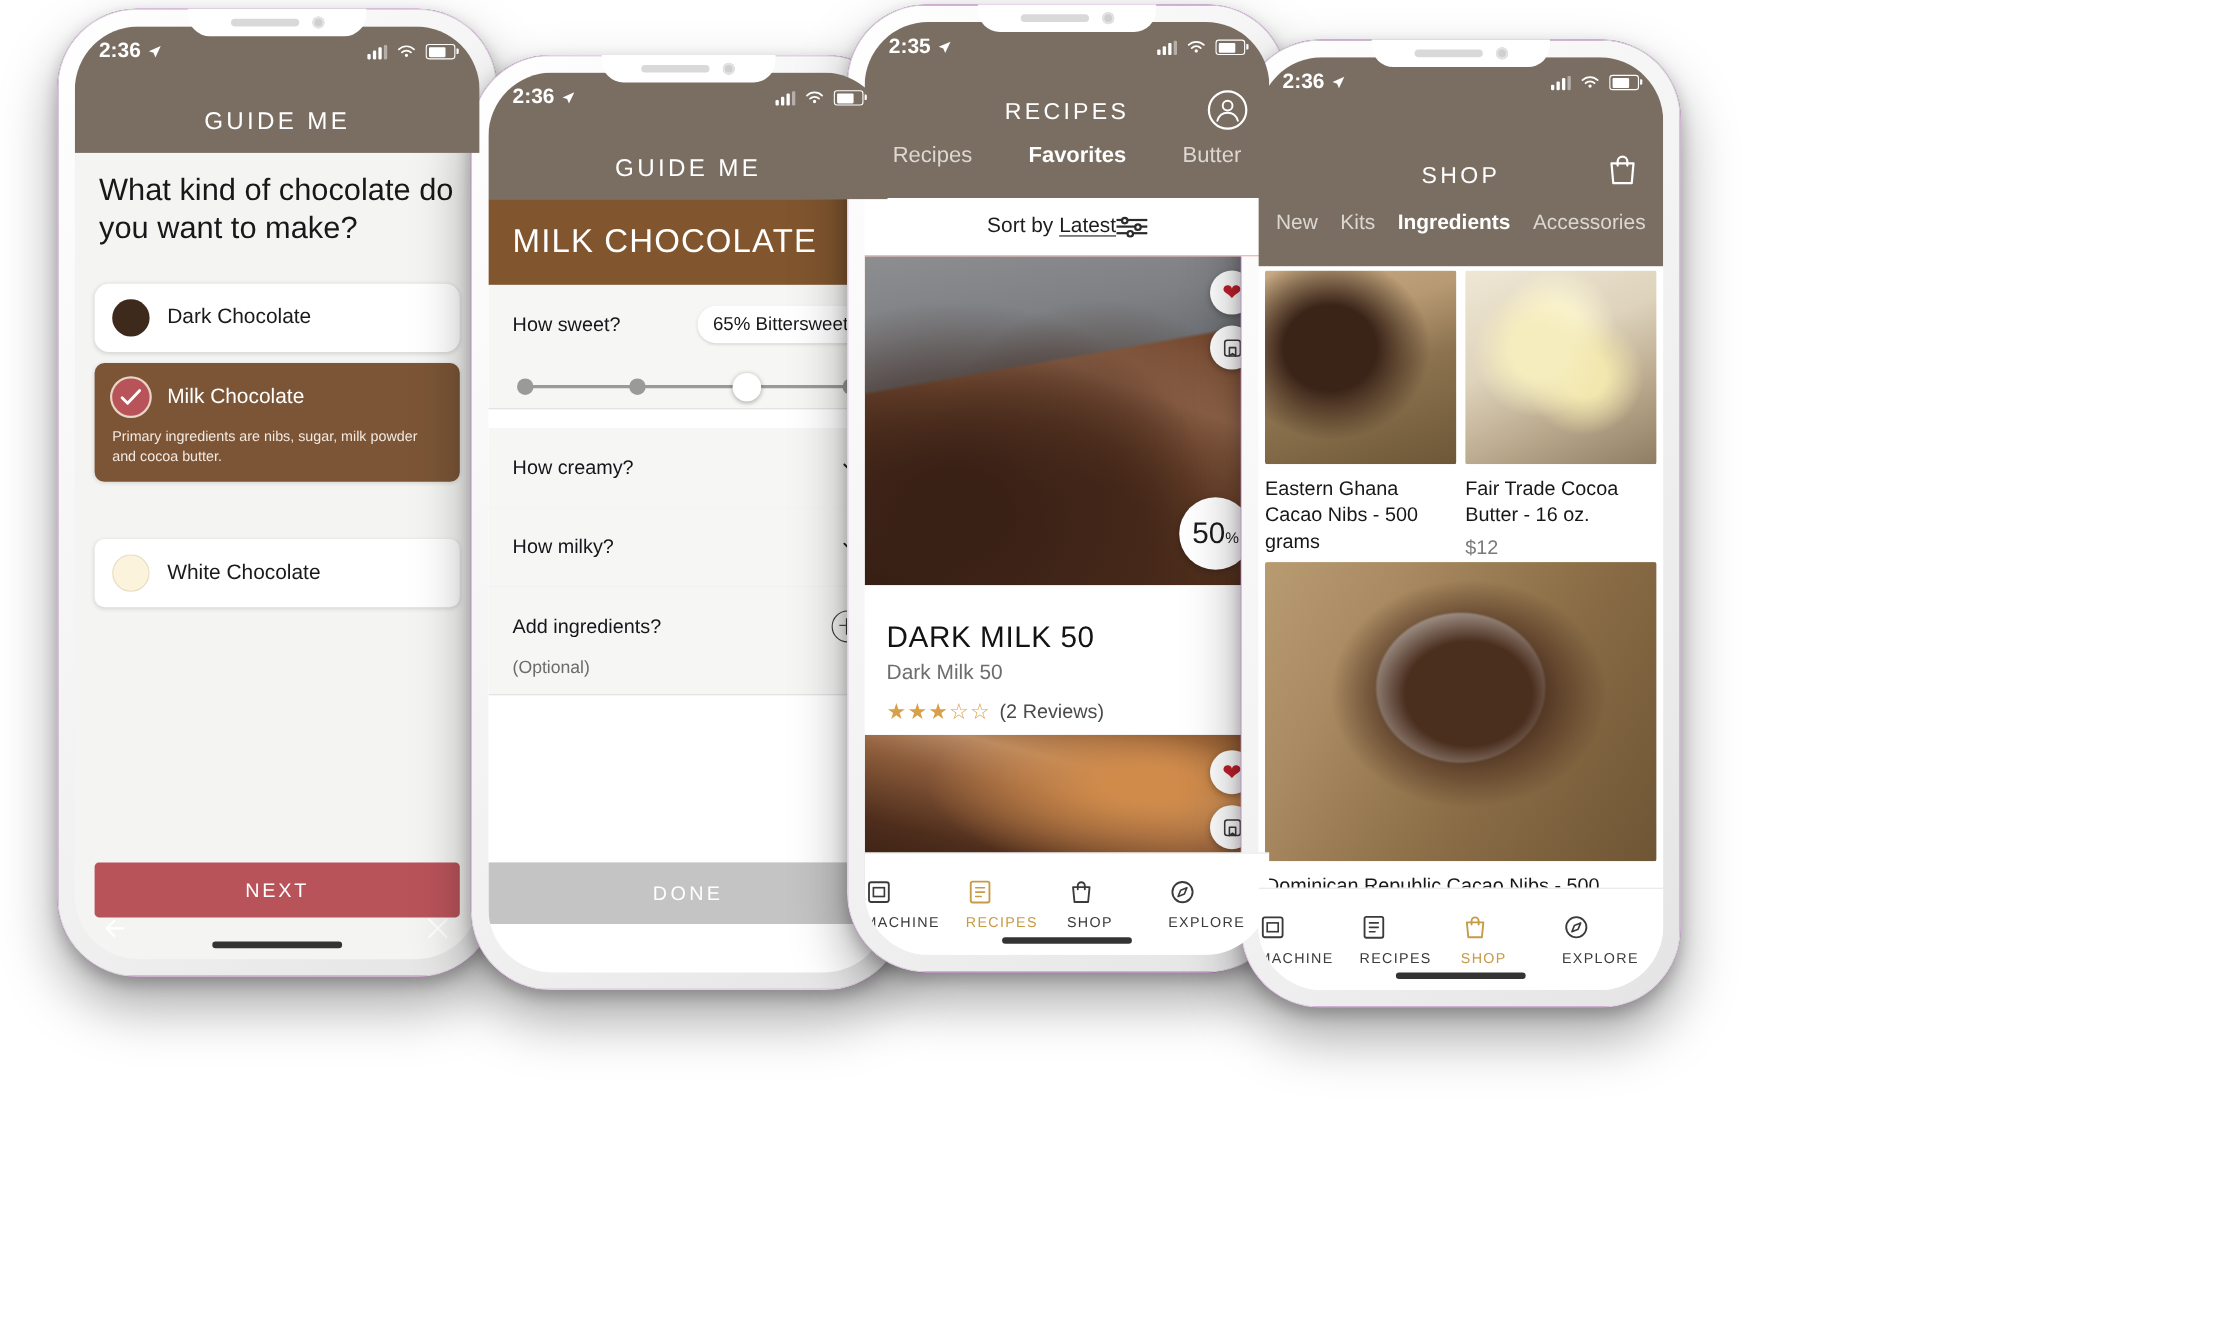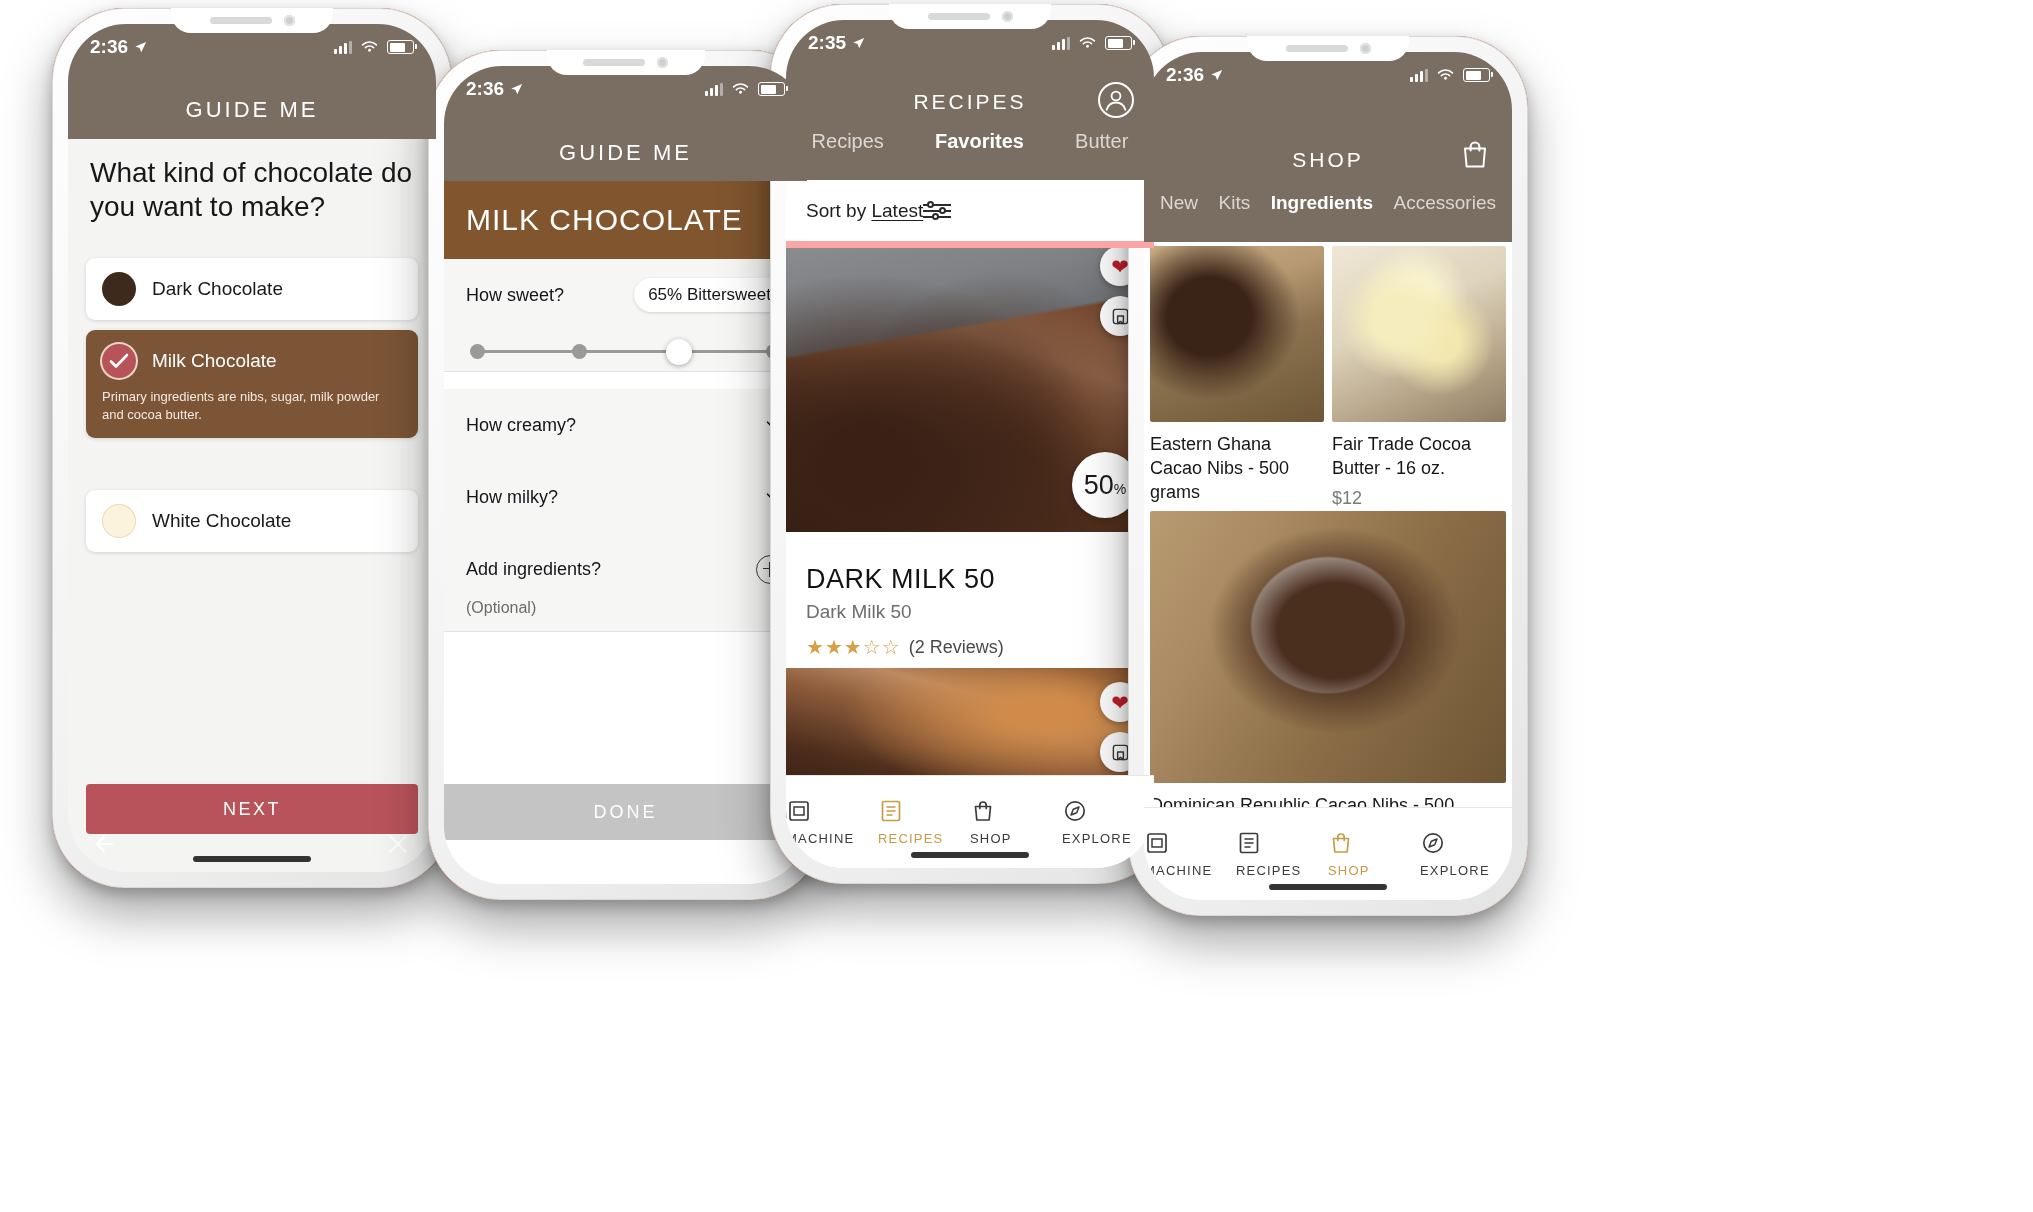--- a/index.html
+++ b/index.html
@@ -1,21 +1,21 @@
 <!DOCTYPE html>
 <html><head>
 <meta charset="utf-8">
 <style>
   html,body{margin:0;padding:0;background:#ffffff;}
   body{width:2033px;height:1212px;overflow:hidden;font-family:"Liberation Sans",sans-serif;position:relative;}
 
   .stage{position:absolute;left:0;top:0;width:2033px;height:1212px;}
 
   
-  .phone{position:absolute;border-radius:72px;background:#c2410c;
+  .phone{position:absolute;border-radius:72px;background:#a21caf;
          box-shadow:0 26px 50px rgba(0,0,0,.35), 0 6px 14px rgba(0,0,0,.22);}
   .phone .bezel{position:absolute;inset:0;border-radius:72px;
          background:linear-gradient(125deg,#ffffff 0%,#f4f4f4 45%,#e4e4e4 100%);
          border:1px solid #d8d8d8;}
   .screen{position:absolute;overflow:hidden;background:#f4f4f3;}
   .notch{position:absolute;top:0;left:50%;transform:translateX(-50%);
          background:#fff;border-bottom-left-radius:20px;border-bottom-right-radius:20px;z-index:40;
          display:flex;align-items:center;justify-content:center;gap:12px;}
   .speaker{width:62px;height:7px;border-radius:4px;background:#d9d9d9;}
   .camera{width:11px;height:11px;border-radius:50%;background:#cfcfcf;box-shadow:inset 0 0 0 2px #e3e3e3;}
@@ -98,23 +98,23 @@
   #p3{left:770px;top:4px;width:400px;height:880px;}
   #p3 .screen{left:16px;top:16px;width:368px;height:848px;border-radius:58px;background:#fff;}
   #p3 .notch{width:162px;height:25px;}
   #p3 .homebar{width:118px;}
   .r-nav{position:absolute;top:0;left:0;right:0;height:160px;background:#7a6e63;z-index:10;}
   .avatar{position:absolute;right:20px;top:62px;width:36px;height:36px;border-radius:50%;
           border:2px solid #fff;box-sizing:border-box;}
   .seg{position:absolute;left:0;right:0;top:110px;display:flex;justify-content:space-around;
        align-items:center;color:#ded8d2;font-size:20px;}
   .seg .on{color:#fff;font-weight:700;}
-  .sortbar{position:absolute;top:160px;left:0;right:0;height:68px;background:#fff;
-           display:flex;align-items:center;justify-content:flex-start;padding:0 20px;
-           box-sizing:border-box;border-bottom:7px solid #fca5a5;z-index:9;}
+  .sortbar{position:absolute;top:160px;left:0;right:0;height:53px;background:#fff;
+           display:flex;align-items:center;justify-content:center;padding:0 20px;
+           box-sizing:border-box;border-bottom:1px solid #fca5a5;z-index:9;}
   .sortbar .txt{font-size:19px;color:#1d1d1f;}
   .sortbar u{text-underline-offset:3px;}
   .filt{display:flex;flex-direction:column;gap:4px;width:28px;}
   .filt span{display:block;height:2px;background:#2a2a2a;position:relative;}
   .filt span::after{content:"";position:absolute;top:-2.5px;width:7px;height:7px;border-radius:50%;
                     background:#fff;border:2px solid #2a2a2a;box-sizing:border-box;}
   .filt span:nth-child(1)::after{left:4px;}
   .filt span:nth-child(2)::after{left:16px;}
   .filt span:nth-child(3)::after{left:9px;}
   .rcard{position:absolute;left:0;right:0;}
@@ -223,21 +223,21 @@
       <svg class="nav-ic back" viewBox="0 0 40 40">
         <path d="M26 20 H12 M18 13 L11 20 L18 27" stroke="#fff" stroke-width="2" fill="none" stroke-linecap="round" stroke-linejoin="round"></path>
         </svg>
       <div class="title" style="position:absolute;left:0;right:0;top:73px;text-align:center;color:#fff;font-size:22px;letter-spacing:3px;z-index:25;">GUIDE ME</div>
       <svg class="nav-ic close" viewBox="0 0 40 40">
         <path d="M12 12 L28 28 M28 12 L12 28" stroke="#fff" stroke-width="2" stroke-linecap="round"></path>
         </svg>
 
       <div class="q-title">What kind of chocolate do you want to make?</div>
 
-      <div class="opt" style="top:234px;">
+      <div class="opt" style="top:234px;border-radius:13px;">
         <div class="opt-row">
           <span class="swatch" style="background:#3e2a1d;"></span>
           <span class="opt-label">Dark Chocolate</span>
         </div>
       </div>
 
       <div class="opt sel" style="top:306px;">
         <div class="opt-row">
           <span class="check">
             <svg width="20" height="18" viewBox="0 0 20 18">

